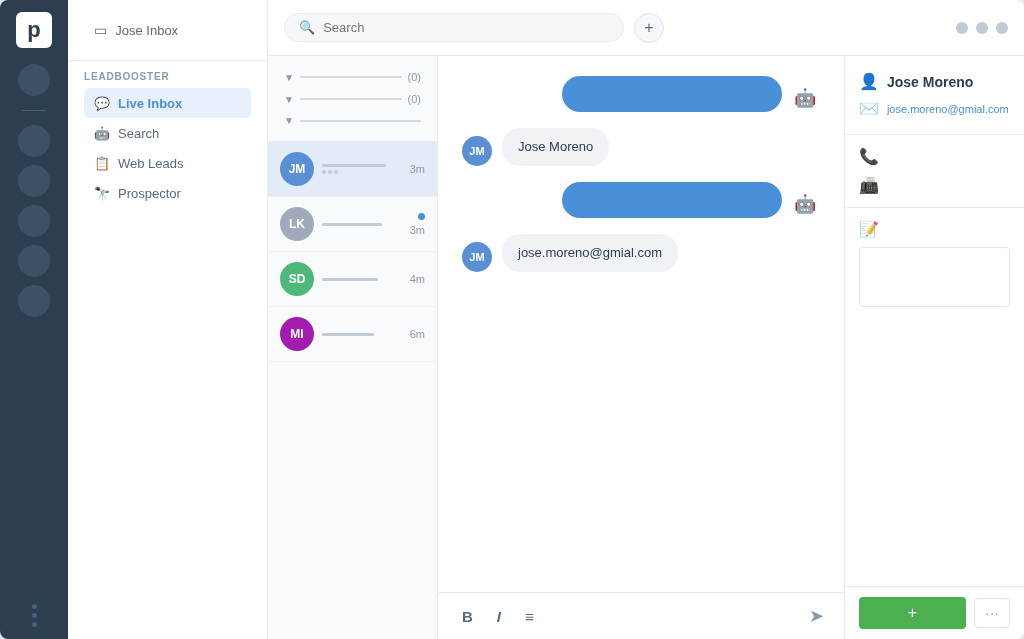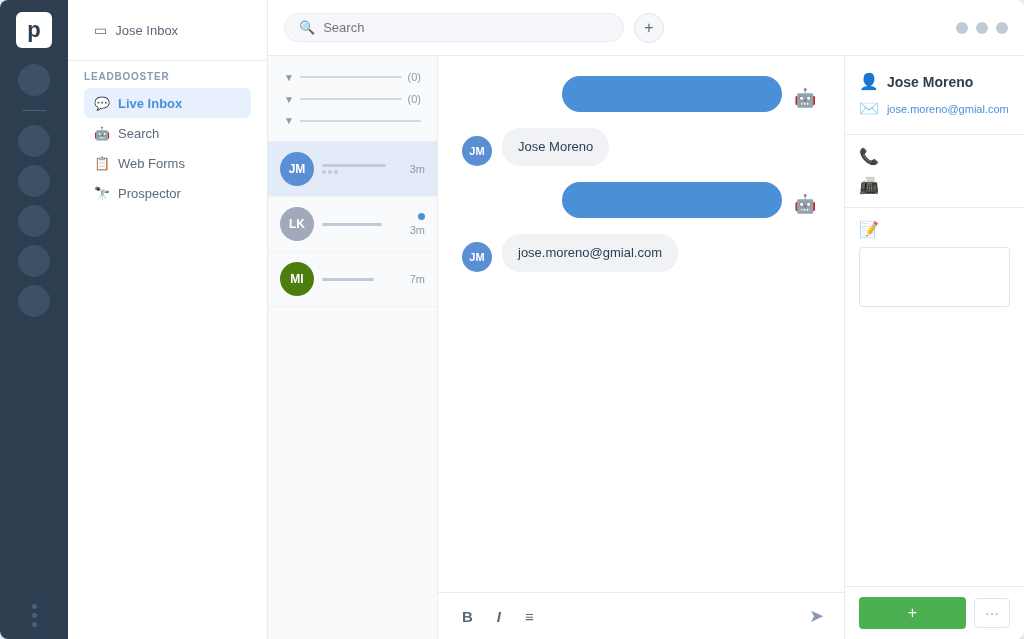--- a/index.html
+++ b/index.html
@@ -122,21 +122,21 @@
       <div class="sidebar-item active">
         <span class="sidebar-item-icon">💬</span>
         <span>Live Inbox</span>
       </div>
       <div class="sidebar-item">
         <span class="sidebar-item-icon">🤖</span>
         <span>Search</span>
       </div>
       <div class="sidebar-item">
         <span class="sidebar-item-icon">📋</span>
-        <span>Web Forms</span>
+        <span>Web Leads</span>
       </div>
       <div class="sidebar-item">
         <span class="sidebar-item-icon">🔭</span>
         <span>Prospector</span>
       </div>
     </div>
   </div>
 
   <div class="main-content">
 
@@ -197,30 +197,41 @@
               <div class="conv-lines">
                 <div class="conv-line" style="width:75%"></div>
               </div>
             </div>
             <div class="conv-meta">
               <div class="conv-status-dot"></div>
               <span class="conv-time">3m</span>
             </div>
           </div>
 
-
           <div class="conv-item">
-            <div class="avatar" style="background:#4d7c0f">MI</div>
+            <div class="avatar" style="background:#4db878">SD</div>
+            <div class="conv-info">
+              <div class="conv-lines">
+                <div class="conv-line" style="width:70%"></div>
+              </div>
+            </div>
+            <div class="conv-meta">
+              <span class="conv-time">4m</span>
+            </div>
+          </div>
+
+          <div class="conv-item">
+            <div class="avatar" style="background:#a21caf">MI</div>
             <div class="conv-info">
               <div class="conv-lines">
                 <div class="conv-line" style="width:65%"></div>
               </div>
             </div>
             <div class="conv-meta">
-              <span class="conv-time">7m</span>
+              <span class="conv-time">6m</span>
             </div>
           </div>
         </div>
       </div>
 
       <div class="chat-area">
         <div class="chat-messages">
 
           <div class="msg-row bot">
             <div class="msg-bubble bot" style="width:220px; min-height:36px;"></div>

